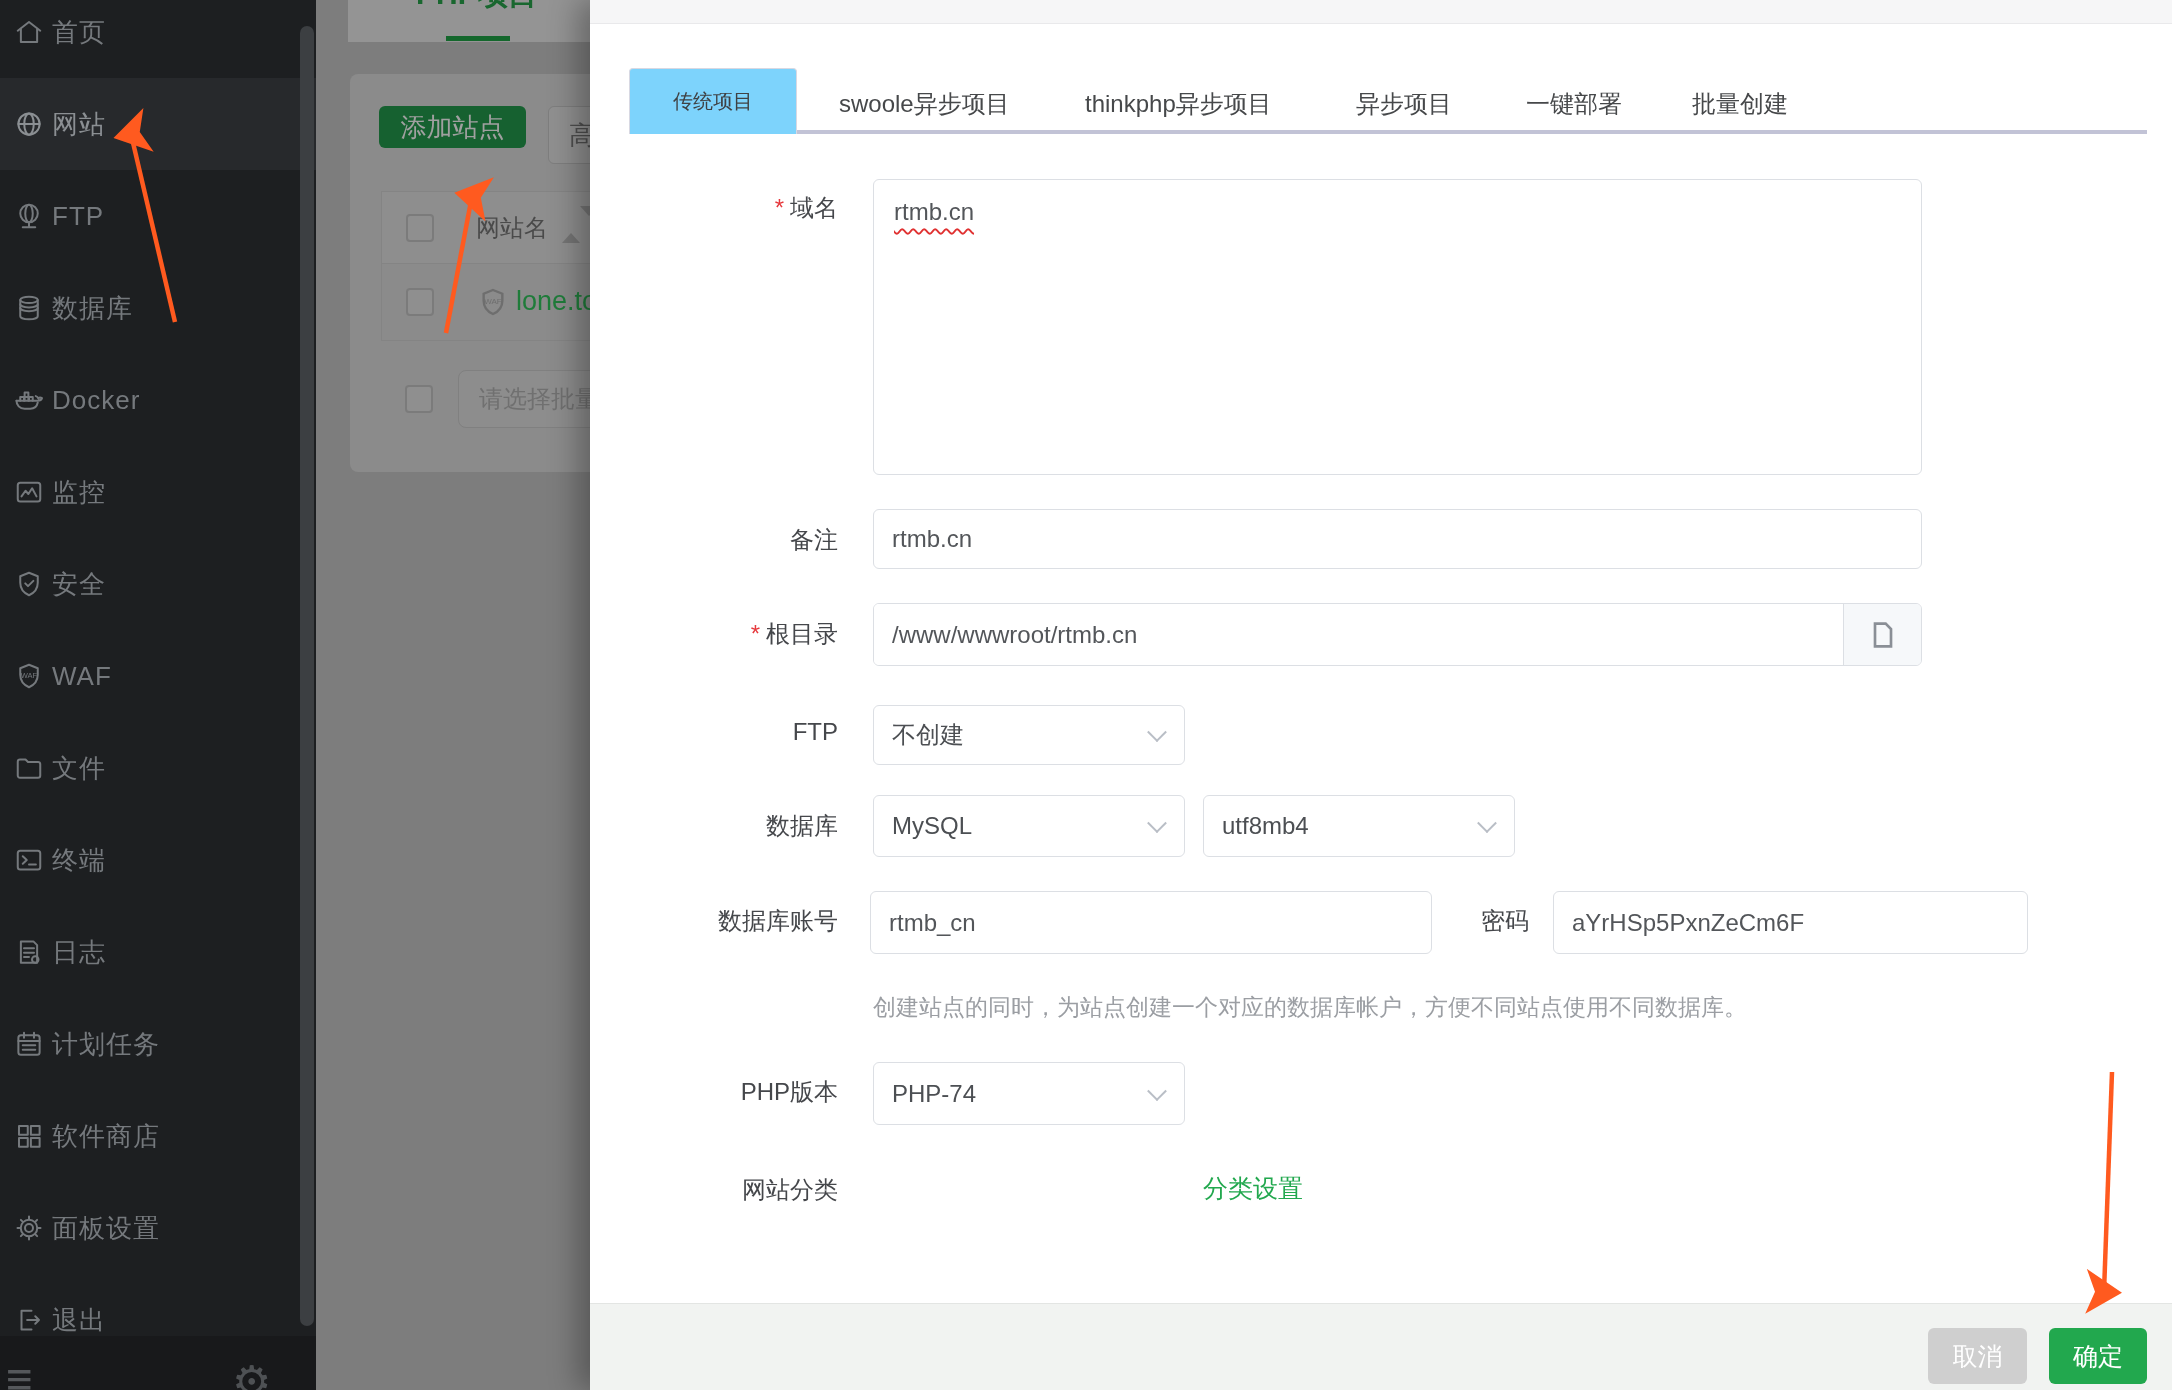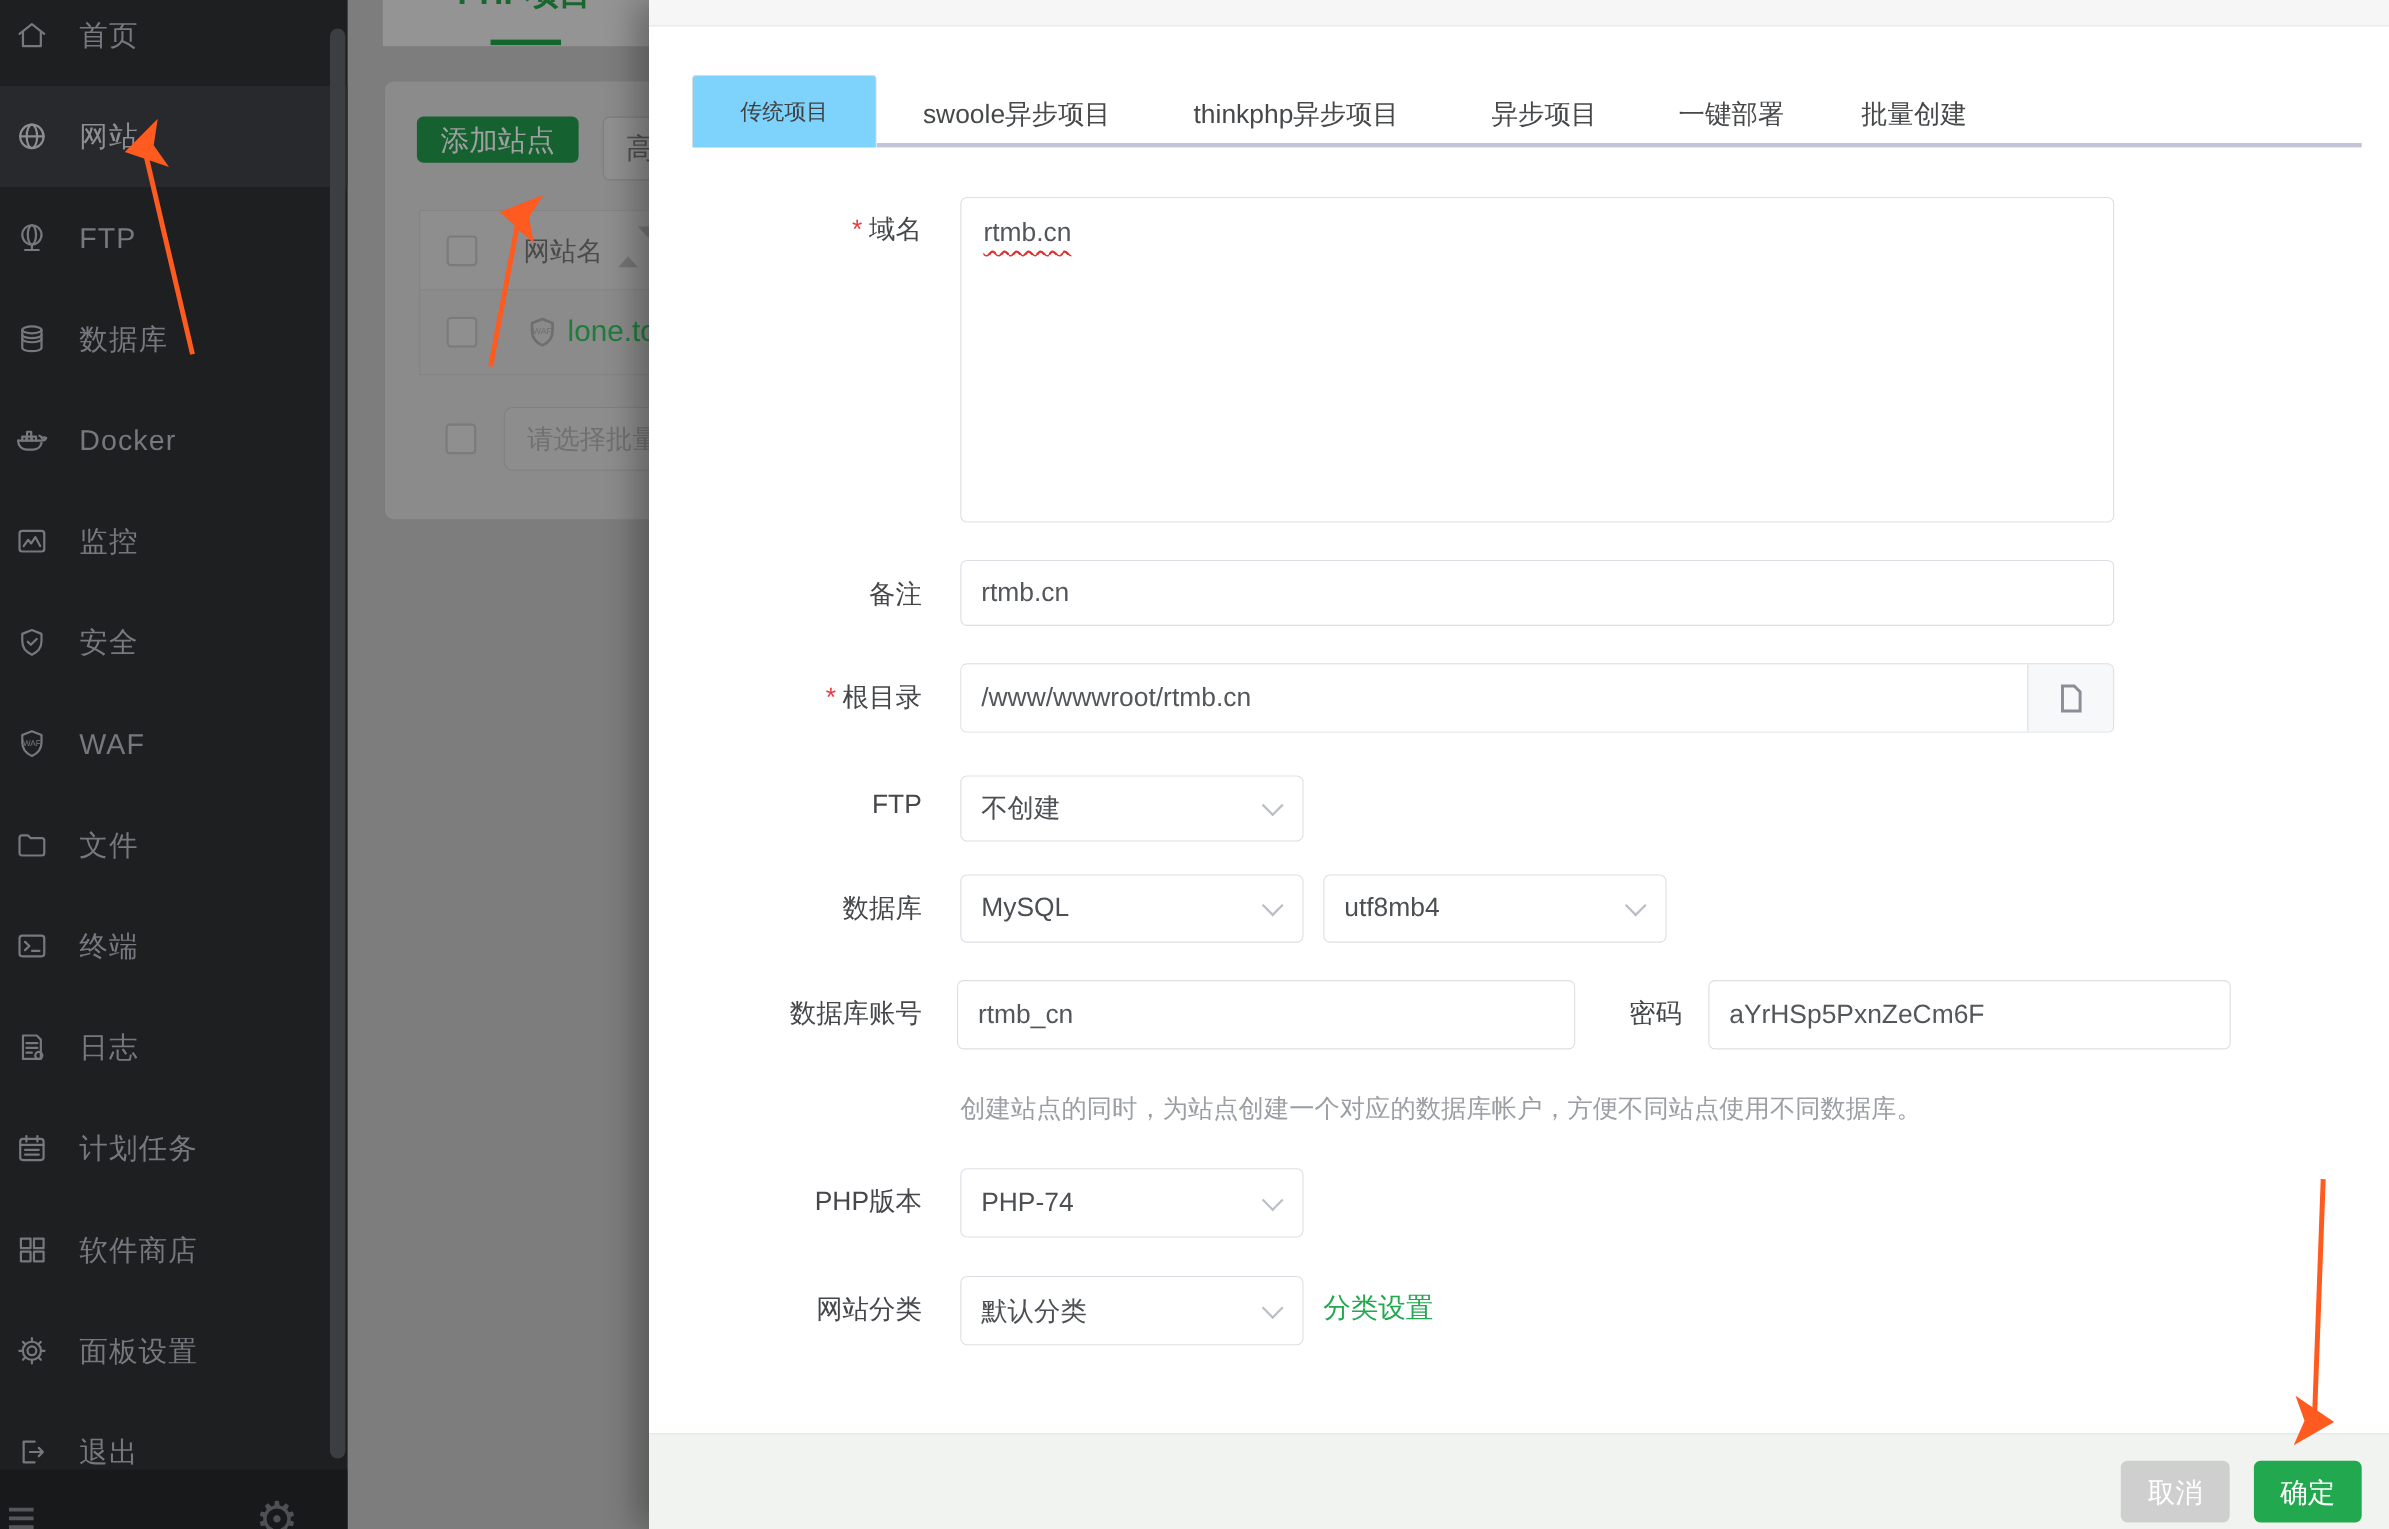--- a/index.html
+++ b/index.html
@@ -4,21 +4,21 @@
 <style>
   html,body{margin:0;padding:0;background:#444;}
   #app{position:relative;width:2172px;height:1390px;overflow:hidden;
        font-family:"Liberation Sans","DejaVu Sans",sans-serif;background:#7d7d7d;}
 
   
   .sidebar{position:absolute;left:0;top:0;width:316px;height:1390px;background:#1d1f21;overflow:hidden;z-index:2;}
   .side-nav{position:absolute;left:0;top:-14px;width:316px;}
   .side-item{height:92px;display:flex;align-items:center;color:#75797d;font-size:26px;cursor:pointer;}
   .side-item .s-ico{width:30px;height:30px;margin-left:14px;flex:0 0 30px;display:flex;align-items:center;justify-content:center;}
-  .side-item .s-lab{margin-left:28px;letter-spacing:1px;white-space:nowrap;}
+  .side-item .s-lab{margin-left:8px;letter-spacing:1px;white-space:nowrap;}
   .side-item.active{background:#27292c;color:#8b8f93;}
   .side-item svg{width:30px;height:30px;stroke:currentColor;fill:none;stroke-width:1.6;stroke-linecap:round;stroke-linejoin:round;}
   .side-scroll{position:absolute;left:300px;top:26px;width:14px;height:1300px;background:#3c3f42;border-radius:8px;}
   .side-foot{position:absolute;left:0;bottom:0;width:316px;height:54px;background:#18191b;}
   .side-foot .burger{position:absolute;left:6px;bottom:-12px;font-size:46px;color:#55585b;line-height:1;}
   .side-foot .foot-gear{position:absolute;left:232px;bottom:-14px;font-size:44px;color:#4e5154;line-height:1;}
 
   
   .bgstrip{position:absolute;left:316px;top:0;width:274px;height:1390px;background:#7d7d7d;overflow:hidden;z-index:1;}
   .bg-tabpanel{position:absolute;left:32px;top:0;width:242px;height:42px;background:#949494;overflow:hidden;}
@@ -362,24 +362,20 @@
 
     <div class="helper">创建站点的同时，为站点创建一个对应的数据库帐户，方便不同站点使用不同数据库。</div>
 
     <div class="row-label" style="top:1076px">PHP版本</div>
     <div class="sel sel-php">
       <span>PHP-74</span>
       <span class="chev"></span>
     </div>
 
     <div class="row-label" style="top:1174px">网站分类</div>
-    <div class="sel sel-cat">
-      <span>默认分类</span>
-      <span class="chev"></span>
-    </div>
     <span class="catlink">分类设置</span>
 
     <div class="modal-footer">
       <button class="btn btn-cancel">取消</button>
       <button class="btn btn-ok">确定</button>
     </div>
   </div>
 
   <svg class="arrows" viewBox="0 0 2172 1390">
     <defs>

